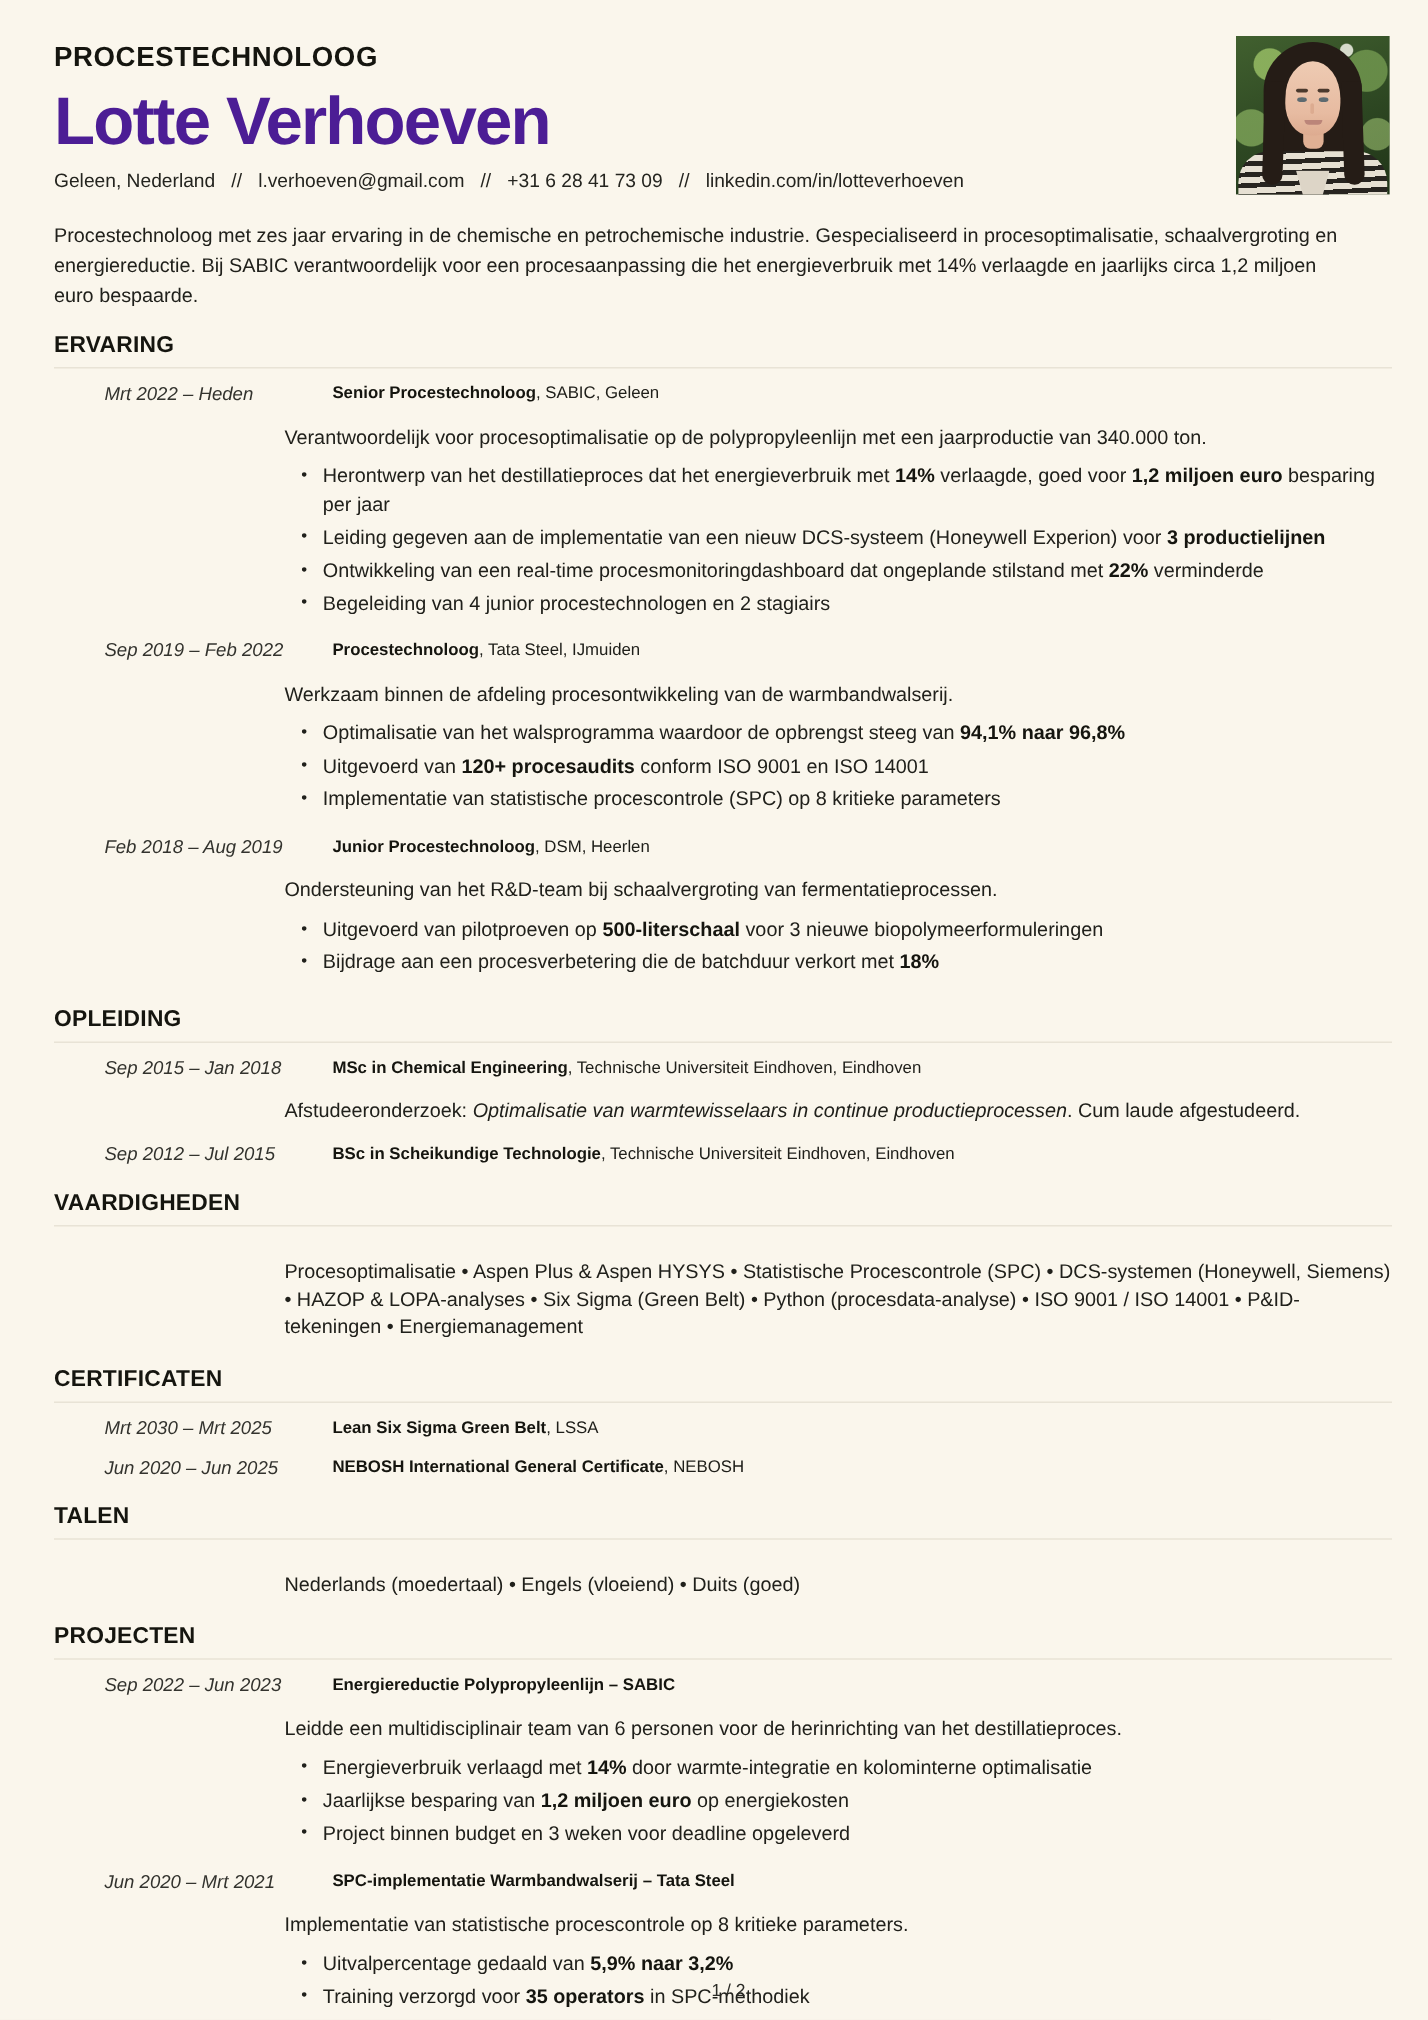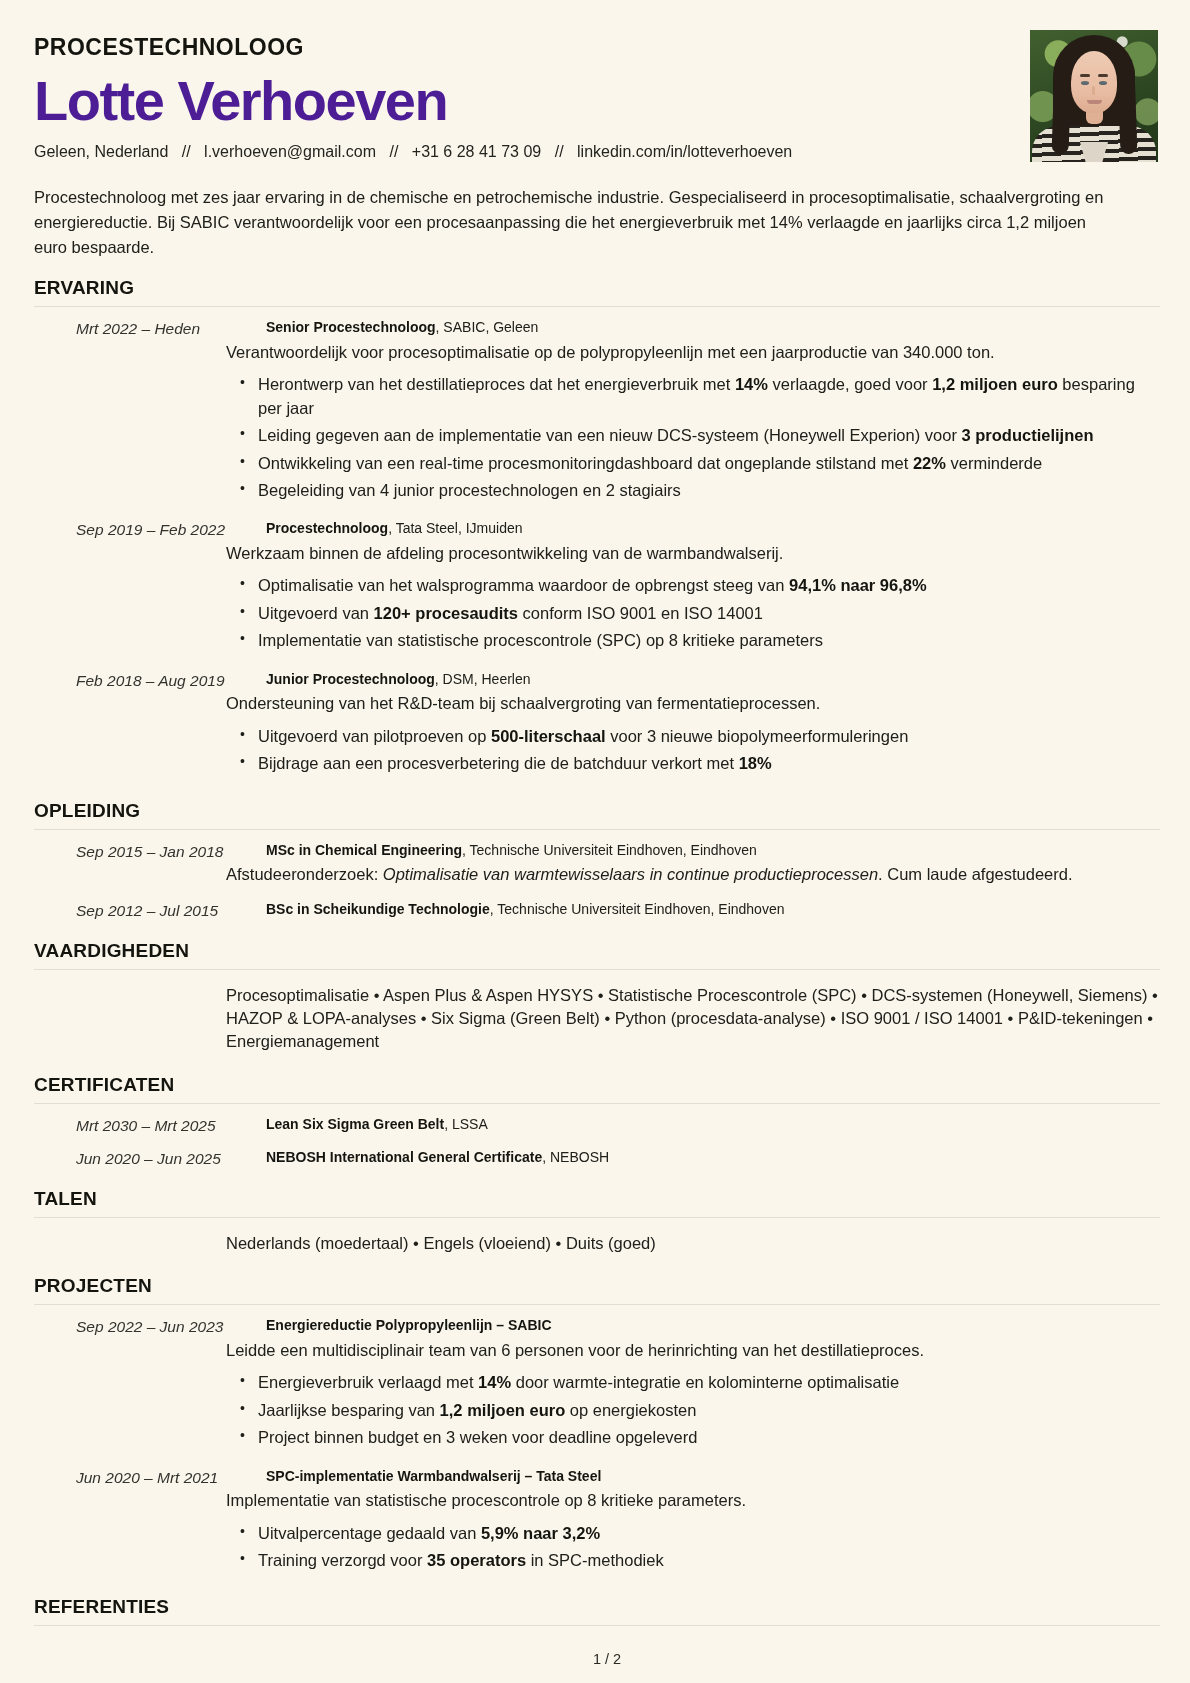--- a/index.html
+++ b/index.html
@@ -6,21 +6,21 @@
   body{
     width:1190px;height:1683px;
     background:#f3efe6;
     font-family:"Liberation Sans", sans-serif;
     color:#1d1d1b;
   }
   .page{
     position:relative;
     width:1190px;height:1683px;
     box-sizing:border-box;
-    padding:26px 30px 0 34px;
+    padding:26px 30px 0 45px;
     background:#faf6ec;
     overflow:hidden;
   }
   
   .role-label{
     font-size:23px;font-weight:700;letter-spacing:.5px;color:#15150f;
     margin-top:8px;
   }
   h1.name{
     margin:12px 0 14px 0;
@@ -73,21 +73,21 @@
   }
   .rule{height:1px;background:#e4ded0;margin:0;}
   .row{
     display:grid;grid-template-columns:192px 1fr;
     padding:11px 0 2px 0;
   }
   .row-left{padding-top:2px;font-size:15.5px;}
   .row-left.date{font-style:italic;color:#33332e;margin-left:42px;}
   .entry-title{font-size:14px;line-height:1.4;color:#20201b;margin-left:40px;}
   .entry-title b{font-weight:700;color:#15150f;}
-  .entry-desc{margin-top:3px;font-size:16.5px;line-height:1.42;color:#20201b;}
+  .entry-desc{margin-top:16px;font-size:16.5px;line-height:1.42;color:#20201b;}
   .entry-desc i{font-style:italic;}
   ul.bullets{margin:9px 0 2px 0;padding:0 0 0 14px;list-style:none;max-width:1060px;}
   ul.bullets li{
     position:relative;padding-left:18px;margin:4px 0;
     font-size:16.5px;line-height:1.42;color:#20201b;
   }
   ul.bullets li::before{
     content:"•";position:absolute;left:0;top:0;font-size:14px;color:#20201b;
   }
   ul.bullets li b{font-weight:700;color:#15150f;}

